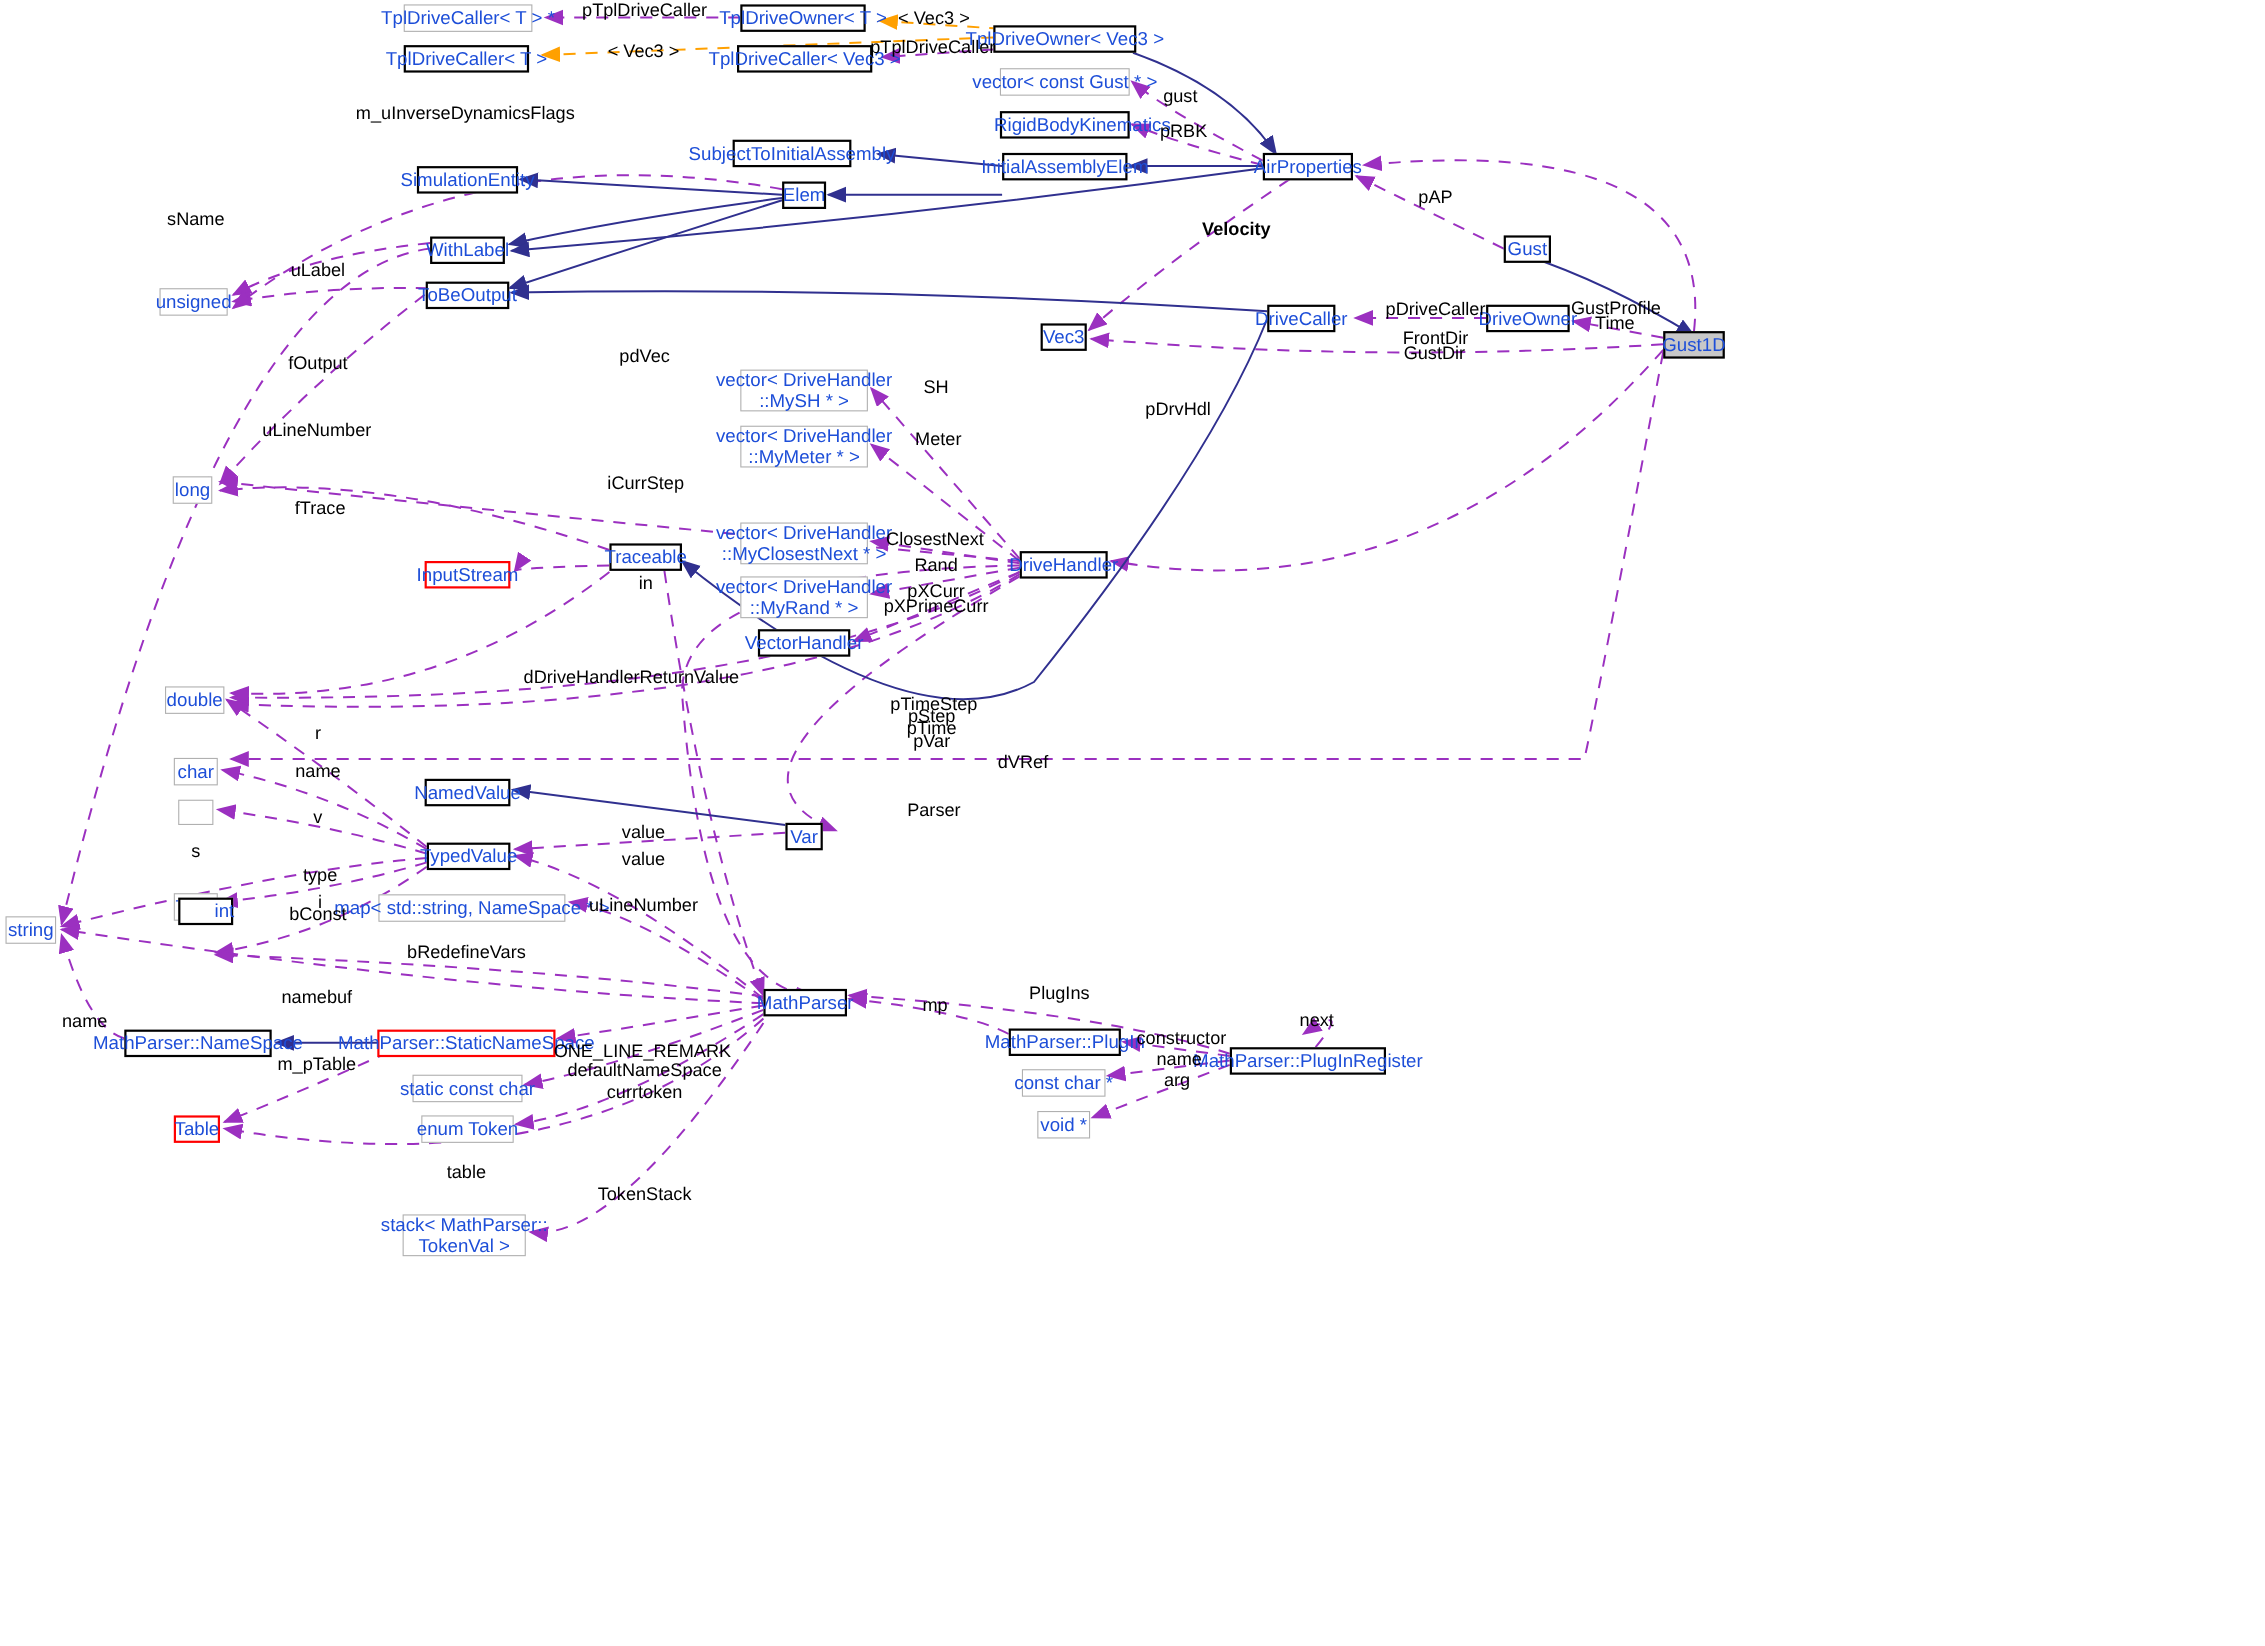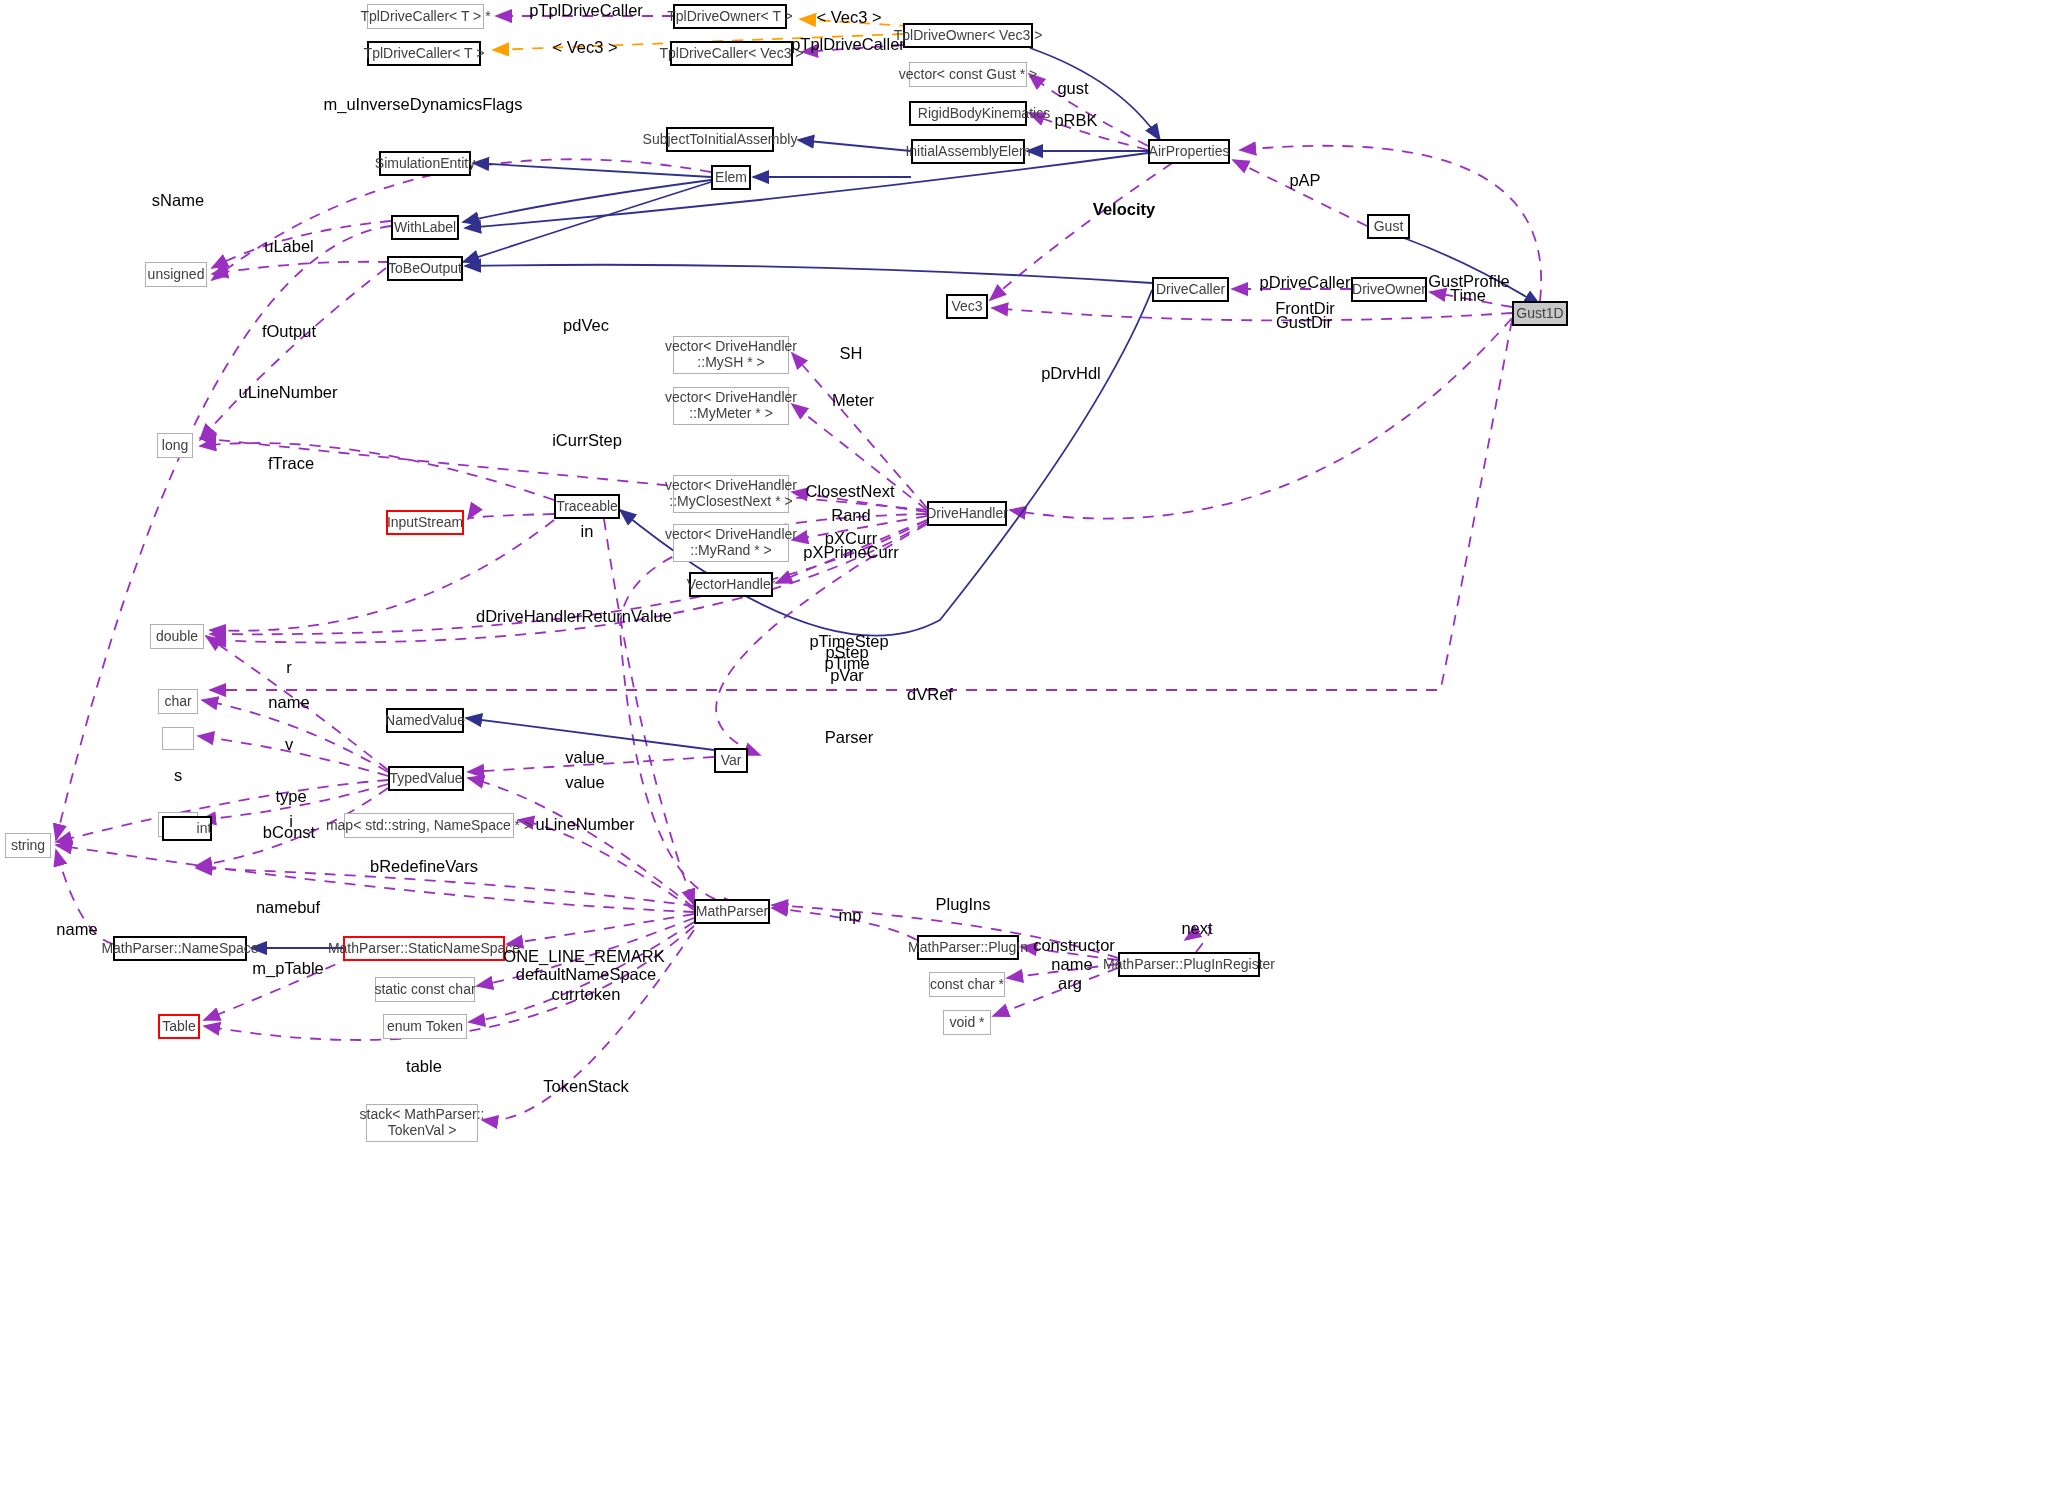--- a/index.html
+++ b/index.html
@@ -4,23 +4,23 @@
 <style>
   html,body{margin:0;padding:0;background:#ffffff;}
   body{font-family:"Liberation Sans","DejaVu Sans",sans-serif;}
   #canvas{position:relative;width:2059px;height:1496px;background:#fff;overflow:hidden;}
   svg#edges{position:absolute;left:0;top:0;width:2059px;height:1496px;pointer-events:none;}
   .node{
     position:absolute;
     box-sizing:border-box;
     display:flex;align-items:center;justify-content:center;
     text-align:center;
-    font-size:14px;
+    font-size:17px;
     line-height:1.12;
-    color:#404040;
+    color:#1d4ed8;
     background:#ffffff;
     white-space:pre;
     padding:1px 6px;
   }
   .node.solid{border:2px solid #000;}
   .node.light{border:1px solid #b0b0b0;}
   .node.redb{border:2px solid #ff0000;}
   .node.current{border:2px solid #000;background:#c8c8c8;}
   .elabel{
     position:absolute;
@@ -150,21 +150,21 @@
       <div class="node solid" style="left: 909px; top: 101px; width: 118px; height: 25px; padding-left: 38px;">RigidBodyKinematics</div>
       <div class="node solid" style="left: 666px; top: 127px; width: 108px; height: 25px;">SubjectToInitialAssembly</div>
       <div class="node solid" style="left: 911px; top: 139px; width: 114px; height: 25px;">InitialAssemblyElem</div>
       <div class="node solid" style="left: 1148px; top: 139px; width: 82px; height: 25px;">AirProperties</div>
       <div class="node solid" style="left: 379px; top: 151px; width: 92px; height: 25px;">SimulationEntity</div>
       <div class="node solid" style="left: 711px; top: 165px; width: 40px; height: 25px;">Elem</div>
       <div class="node solid" style="left: 391px; top: 215px; width: 68px; height: 25px;">WithLabel</div>
       <div class="node solid" style="left: 1367px; top: 214px; width: 43px; height: 25px;">Gust</div>
       <div class="node solid" style="left: 387px; top: 256px; width: 76px; height: 25px;">ToBeOutput</div>
       <div class="node light" style="left: 145px; top: 262px; width: 62px; height: 25px;">unsigned</div>
-      <div class="node solid" style="left: 1152px; top: 277px; width: 77px; height: 25px;">DriveCaller</div>
+      <div class="node solid" style="left: 1152px; top: 277px; width: 62px; height: 25px;">DriveCaller</div>
       <div class="node solid" style="left: 1351px; top: 277px; width: 76px; height: 25px;">DriveOwner</div>
       <div class="node current" style="left: 1512px; top: 301px; width: 56px; height: 25px;">Gust1D</div>
       <div class="node solid" style="left: 946px; top: 294px; width: 42px; height: 25px;">Vec3</div>
       <div class="node light" style="left: 673px; top: 336px; width: 116px; height: 38px;">vector&lt; DriveHandler
 ::MySH * &gt;</div>
       <div class="node light" style="left: 673px; top: 387px; width: 116px; height: 38px;">vector&lt; DriveHandler
 ::MyMeter * &gt;</div>
       <div class="node light" style="left: 157px; top: 433px; width: 36px; height: 25px; text-align: center;">long</div>
       <div class="node light" style="left: 673px; top: 475px; width: 116px; height: 38px;">vector&lt; DriveHandler
 ::MyClosestNext * &gt;</div>

